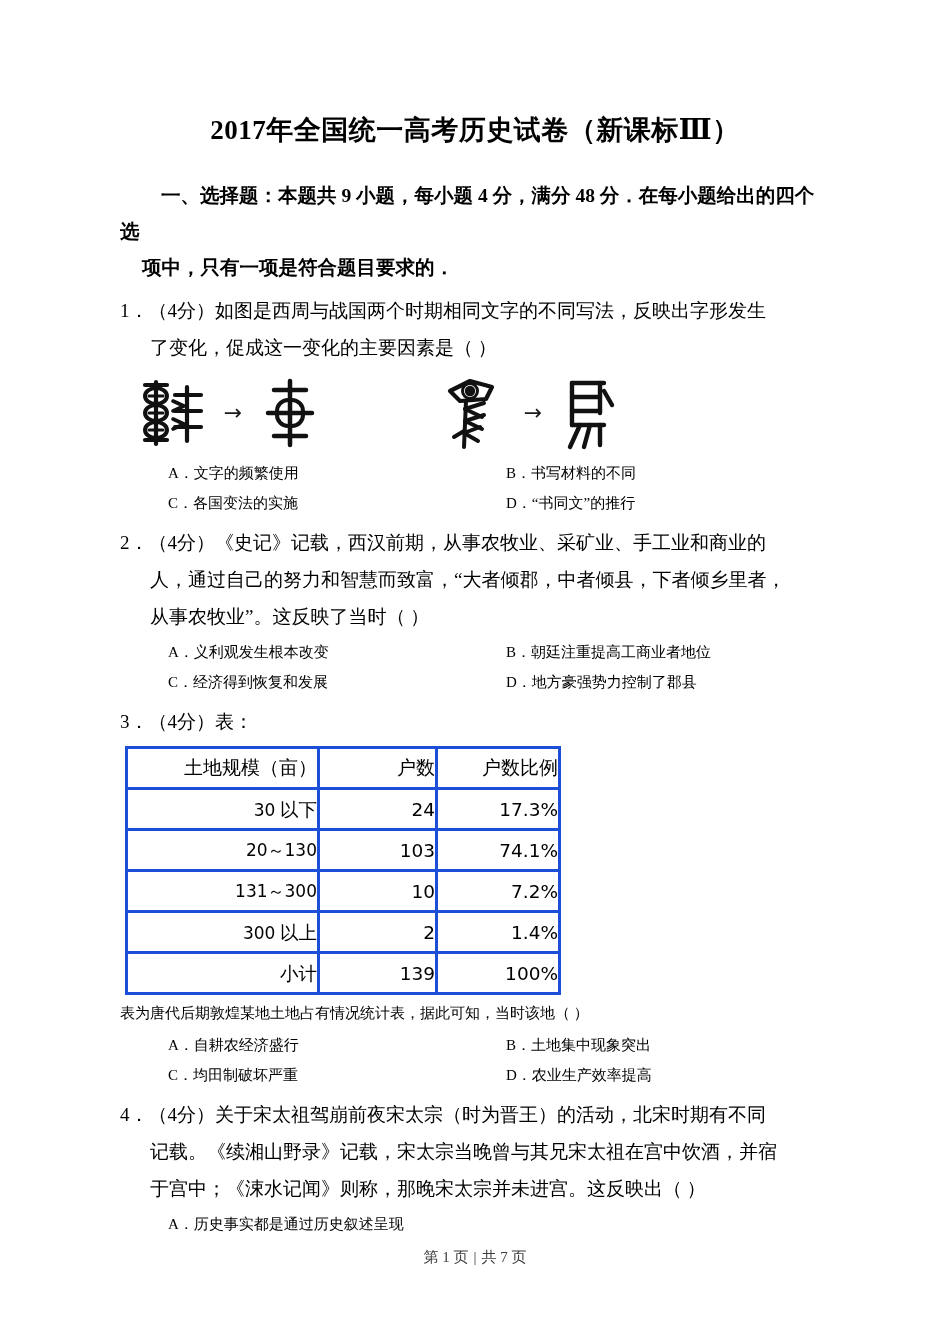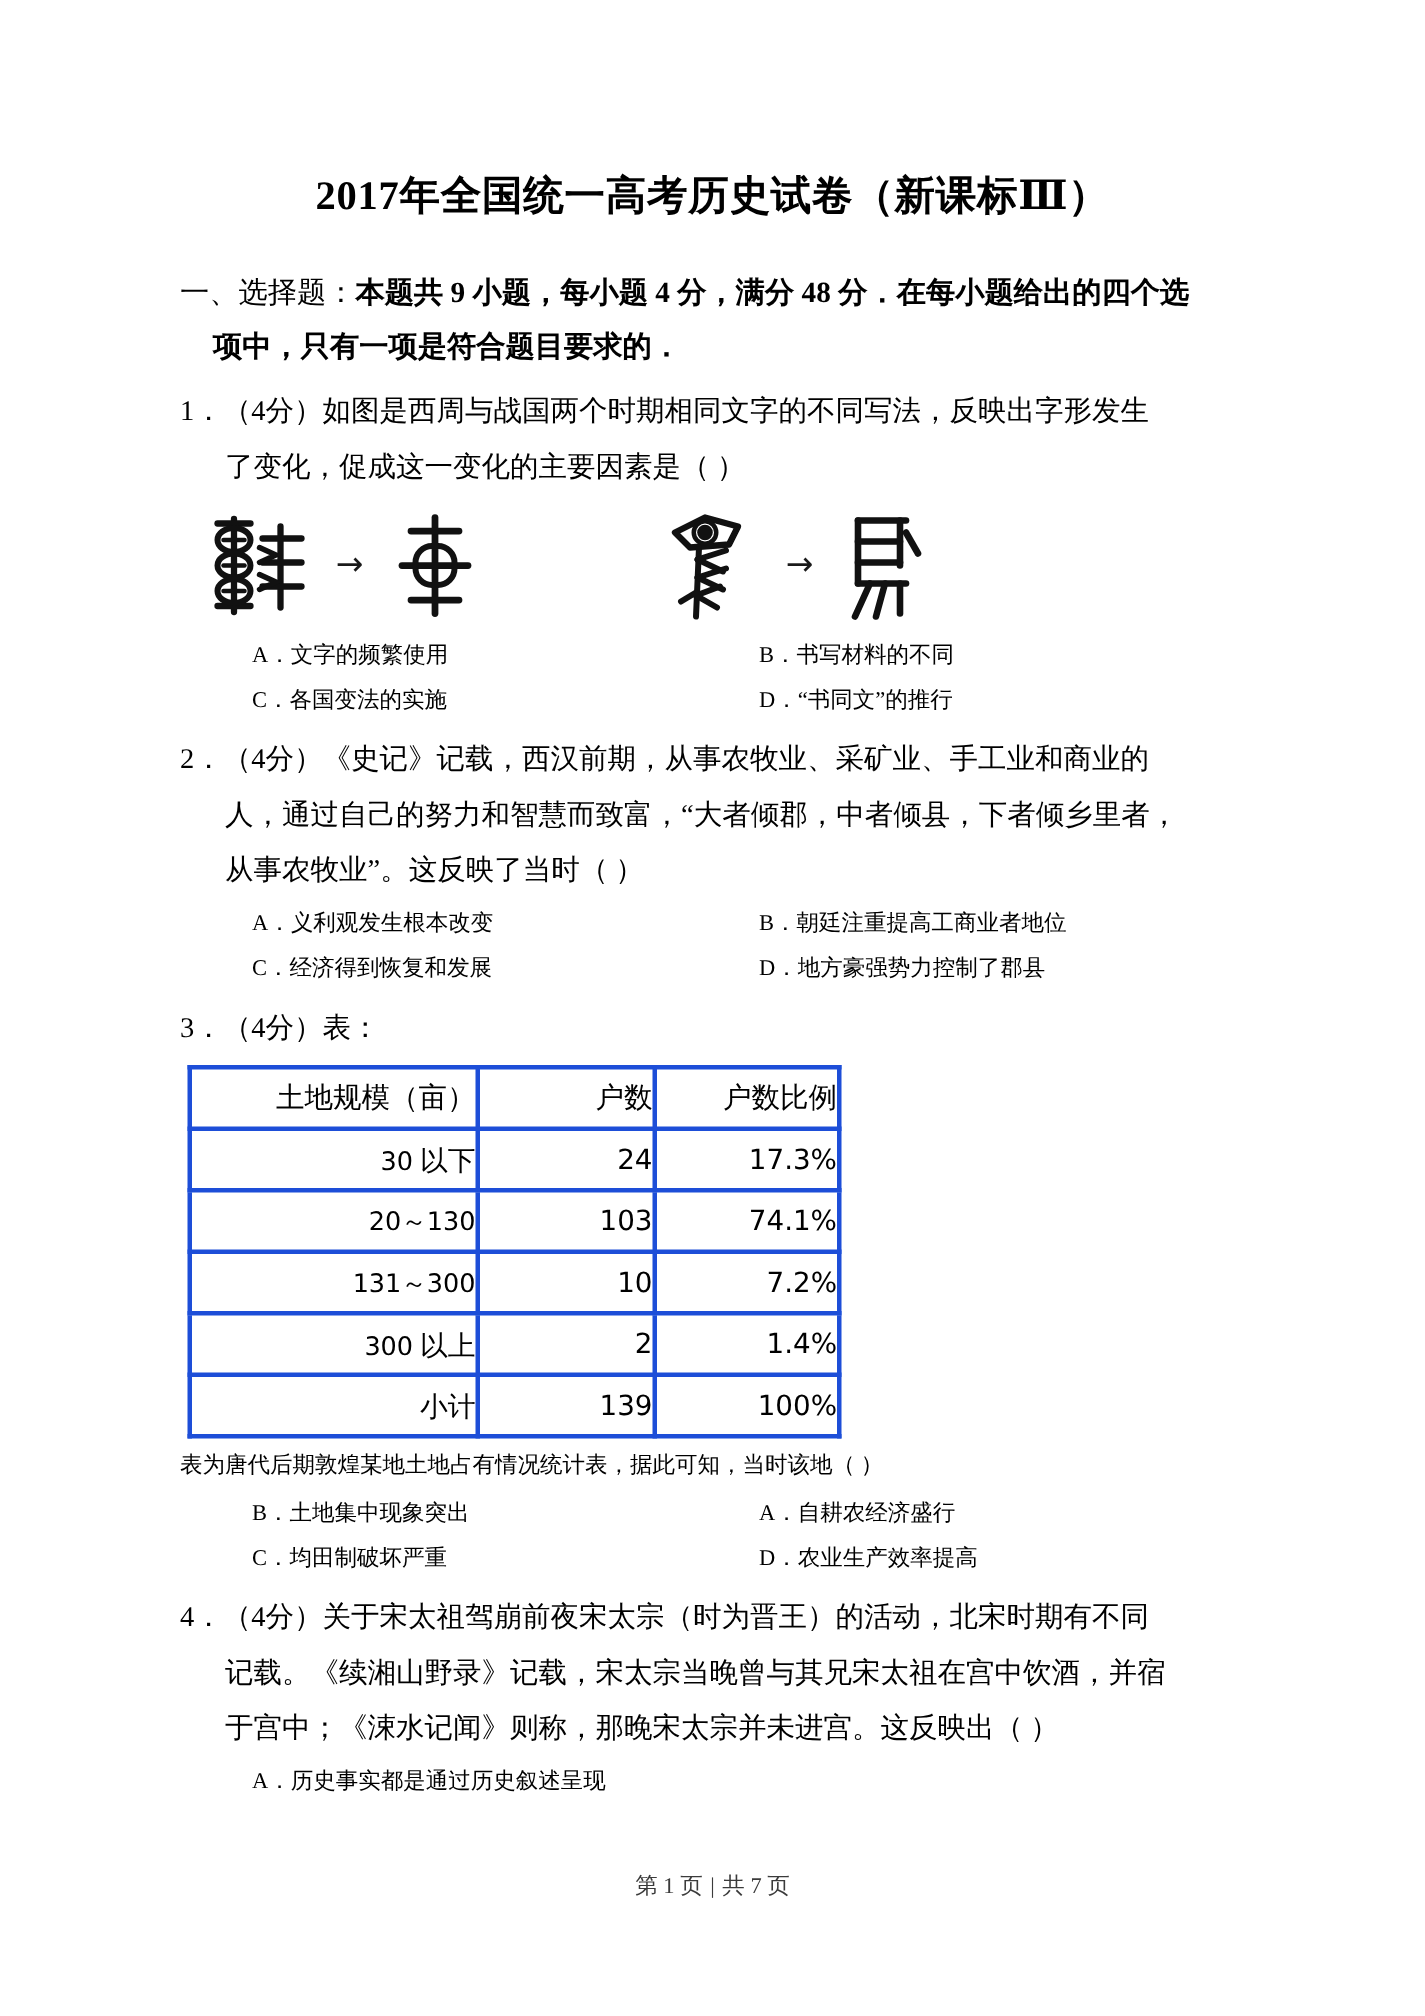--- a/index.html
+++ b/index.html
@@ -35,21 +35,21 @@
     line-height: 1.25;
   }
 
   
   .section-head {
     margin-top: 30px;
     font-size: 19.5px;
     line-height: 1.85;
     text-indent: 0;
   }
-  .section-head .sec-label { font-weight: normal; }
+  .section-head .sec-label { font-weight: bold; margin-left: 41px; }
   .section-head .sec-body { font-weight: bold; }
   .section-head .wrap2 {
     display: block;
     text-indent: 22px;
   }
 
   
   .question {
     font-size: 19px;
     line-height: 1.95;
@@ -320,22 +320,22 @@
         <td class="num-cell">139</td>
         <td class="num-cell">100%</td>
       </tr>
     </tbody>
   </table>
 
   <div class="table-caption">表为唐代后期敦煌某地土地占有情况统计表，据此可知，当时该地（      ）</div>
 
   <div class="options">
     <div class="opt-row">
+      <span class="opt"><span>A．</span><span>自耕农经济盛行</span></span>
       <span class="opt"><span>B．</span><span>土地集中现象突出</span></span>
-      <span class="opt"><span>A．</span><span>自耕农经济盛行</span></span>
     </div>
     <div class="opt-row">
       <span class="opt"><span>C．</span><span>均田制破坏严重</span></span>
       <span class="opt"><span>D．</span><span>农业生产效率提高</span></span>
     </div>
   </div>
 
   <div class="question">
     <span class="q-line"><span class="q-num">4．</span><span>（4分）</span><span>关于宋太祖驾崩前夜宋太宗（时为晋王）的活动，北宋时期有不同</span></span>
     <span class="q-line indent">记载。《续湘山野录》记载，宋太宗当晚曾与其兄宋太祖在宫中饮酒，并宿</span>

